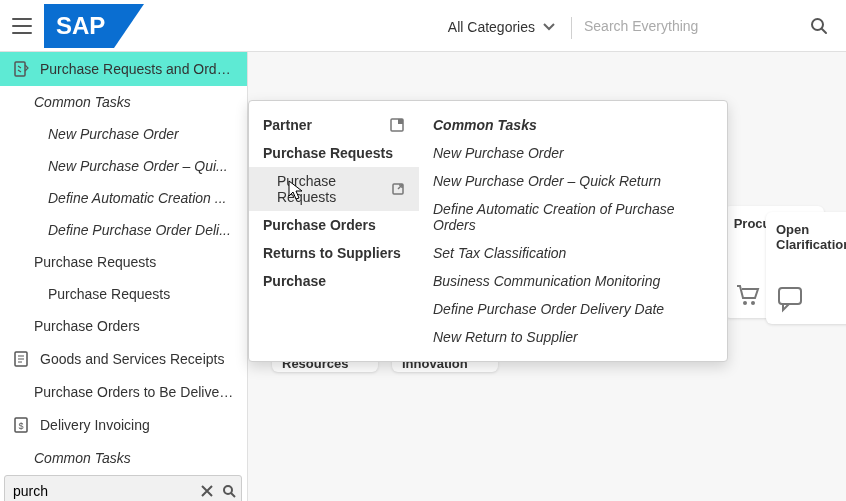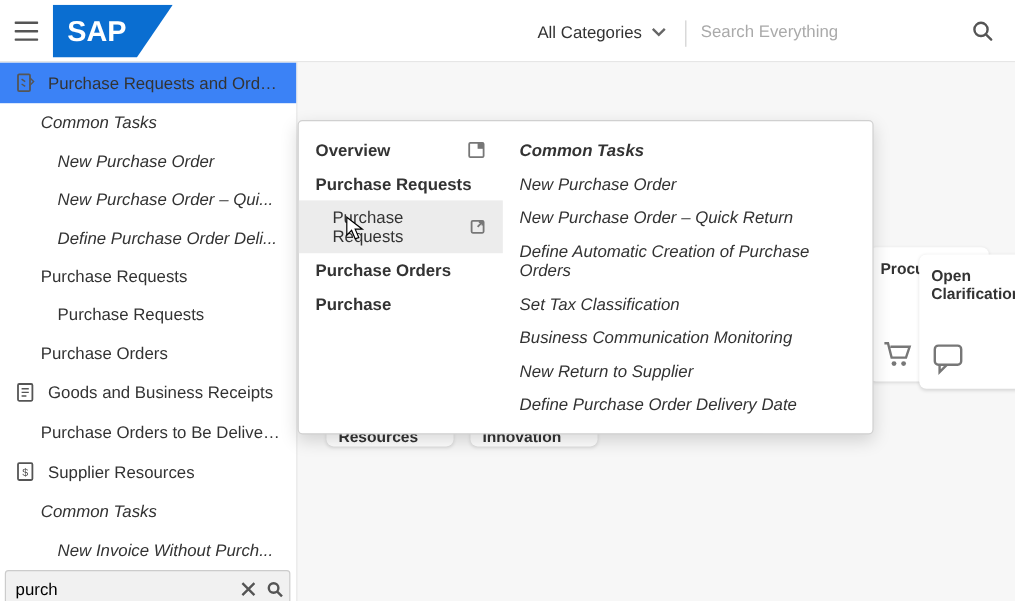--- a/index.html
+++ b/index.html
@@ -13,21 +13,21 @@
   .cat-dd .chev { color:#555; }
   .divider-v { width:1px; height:22px; background:#d0d0d0; margin:0 10px; }
   .search-wrap { display:flex; align-items:center; }
   .search-wrap input { border:none; outline:none; width:210px; font-size:14px; color:#a21caf; }
   .search-wrap input::placeholder { color:#aaa; }
   .search-btn { background:none; border:none; cursor:pointer; padding:4px 8px; margin-left:10px; }
   .main { display:flex; height:calc(501px - 44px); position:relative; }
   .sidebar { width:248px; border-right:1px solid #e0e0e0; overflow:hidden; display:flex; flex-direction:column; position:relative; }
   .side-list { flex:1; overflow:hidden; }
   .side-item { display:flex; align-items:center; padding:8px 12px; cursor:pointer; gap:10px; min-height:28px; }
-  .side-item.selected { background:#3b82f6; }
+  .side-item.selected { background:#5eead4; }
   .side-item.nav-root { font-size:14px; color:#333; }
   .side-item .lbl { white-space:nowrap; overflow:hidden; text-overflow:ellipsis; }
   .side-item.italic .lbl { font-style:italic; }
   .lvl1 { padding-left:34px; }
   .lvl2 { padding-left:48px; }
   .side-icon { width:18px; height:18px; display:flex; align-items:center; justify-content:center; color:#444; flex-shrink:0; }
   .bottom-search { position:absolute; bottom:0; left:0; width:238px; height:32px; background:#f1f1f1; display:flex; align-items:center; padding:0 6px; border:1px solid #ccc; border-radius:3px; margin:0 4px 2px 4px;}
   .bottom-search input { flex:1; border:none; background:transparent; outline:none; font-size:14px; }
   .bs-btn { background:none; border:none; cursor:pointer; padding:2px 4px; color:#555; }
   .content { flex:1; background:#f7f7f7; padding:20px 24px; overflow:hidden; position:relative;}
@@ -112,51 +112,54 @@
       <div class="side-item lvl1 italic">
         <span class="lbl">Common Tasks</span>
       </div>
       <div class="side-item lvl2 italic">
         <span class="lbl">New Purchase Order</span>
       </div>
       <div class="side-item lvl2 italic">
         <span class="lbl">New Purchase Order – Qui...</span>
       </div>
       <div class="side-item lvl2 italic">
+        <span class="lbl">Define Automatic Creation ...</span>
+      </div>
+      <div class="side-item lvl2 italic">
         <span class="lbl">Define Purchase Order Deli...</span>
       </div>
       <div class="side-item lvl1">
         <span class="lbl">Purchase Requests</span>
       </div>
       <div class="side-item lvl2">
         <span class="lbl">Purchase Requests</span>
       </div>
       <div class="side-item lvl1">
         <span class="lbl">Purchase Orders</span>
       </div>
       <div class="side-item nav-root">
         <span class="side-icon">
           <svg width="18" height="18" viewBox="0 0 18 18">
               <rect x="3" y="2" width="12" height="14" rx="1" fill="none" stroke="#555" stroke-width="1.5"></rect>
               <path d="M6 6h6M6 9h6M6 12h4" stroke="#555" stroke-width="1.2"></path>
             </svg>
         </span>
-        <span class="lbl">Goods and Business Receipts</span>
+        <span class="lbl">Goods and Services Receipts</span>
       </div>
       <div class="side-item lvl1">
         <span class="lbl">Purchase Orders to Be Delivered</span>
       </div>
       <div class="side-item nav-root">
         <span class="side-icon">
           <svg width="18" height="18" viewBox="0 0 18 18">
               <rect x="3" y="2" width="12" height="14" rx="1" fill="none" stroke="#555" stroke-width="1.5"></rect>
               <text x="9" y="13" font-size="9" text-anchor="middle" fill="#555">$</text>
             </svg>
         </span>
-        <span class="lbl">Supplier Resources</span>
+        <span class="lbl">Delivery Invoicing</span>
       </div>
       <div class="side-item lvl1 italic">
         <span class="lbl">Common Tasks</span>
       </div>
       <div class="side-item lvl2 italic">
         <span class="lbl">New Invoice Without Purch...</span>
       </div>
       <div class="side-item lvl2 italic">
         
       </div>
@@ -248,21 +251,21 @@
       </div>
       <div class="tile2">
         <div class="t-title">Partner Innovation</div>
       </div>
     </div>
   </div>
 
   <div class="flyout">
     <div class="fly-col left">
       <div class="fly-head">
-        <span>Overview</span>
+        <span>Partner</span>
         <span class="small-icon">
           <svg width="16" height="16" viewBox="0 0 16 16">
               <rect x="2" y="2" width="12" height="12" rx="1" fill="none" stroke="#777" stroke-width="1.5"></rect>
               <rect x="9" y="2" width="5" height="5" fill="#777"></rect>
             </svg>
         </span>
       </div>
       <div class="fly-item bold">
         <span>Purchase Requests</span>
       </div>
@@ -273,34 +276,37 @@
               <rect x="2" y="2" width="10" height="10" rx="1" fill="none" stroke="#777" stroke-width="1.5"></rect>
               <path d="M8 3h3v3" stroke="#777" stroke-width="1.5" fill="none"></path>
               <path d="M11 3l-4 4" stroke="#777" stroke-width="1.5"></path>
             </svg>
         </span>
       </div>
       <div class="fly-item bold">
         <span>Purchase Orders</span>
       </div>
       <div class="fly-item bold">
+        <span>Returns to Suppliers</span>
+      </div>
+      <div class="fly-item bold">
         <span>Purchase</span>
       </div>
     </div>
     <div class="fly-col right">
       <div class="fly-r-head">
         <span>Common Tasks</span>
       </div>
       <div class="fly-r-item"><span>New Purchase Order</span></div>
       <div class="fly-r-item"><span>New Purchase Order – Quick Return</span></div>
       <div class="fly-r-item"><span>Define Automatic Creation of Purchase Orders</span></div>
       <div class="fly-r-item"><span>Set Tax Classification</span></div>
       <div class="fly-r-item"><span>Business Communication Monitoring</span></div>
+      <div class="fly-r-item"><span>Define Purchase Order Delivery Date</span></div>
       <div class="fly-r-item"><span>New Return to Supplier</span></div>
-      <div class="fly-r-item"><span>Define Purchase Order Delivery Date</span></div>
     </div>
   </div>
 
   <div class="cursor">
     <svg width="16" height="20" viewBox="0 0 16 20">
         <path d="M1 1l0 15 4-4 3 7 3-1-3-7 6 0z" fill="#fff" stroke="#000" stroke-width="1"></path>
       </svg>
   </div>
 </div>
 

